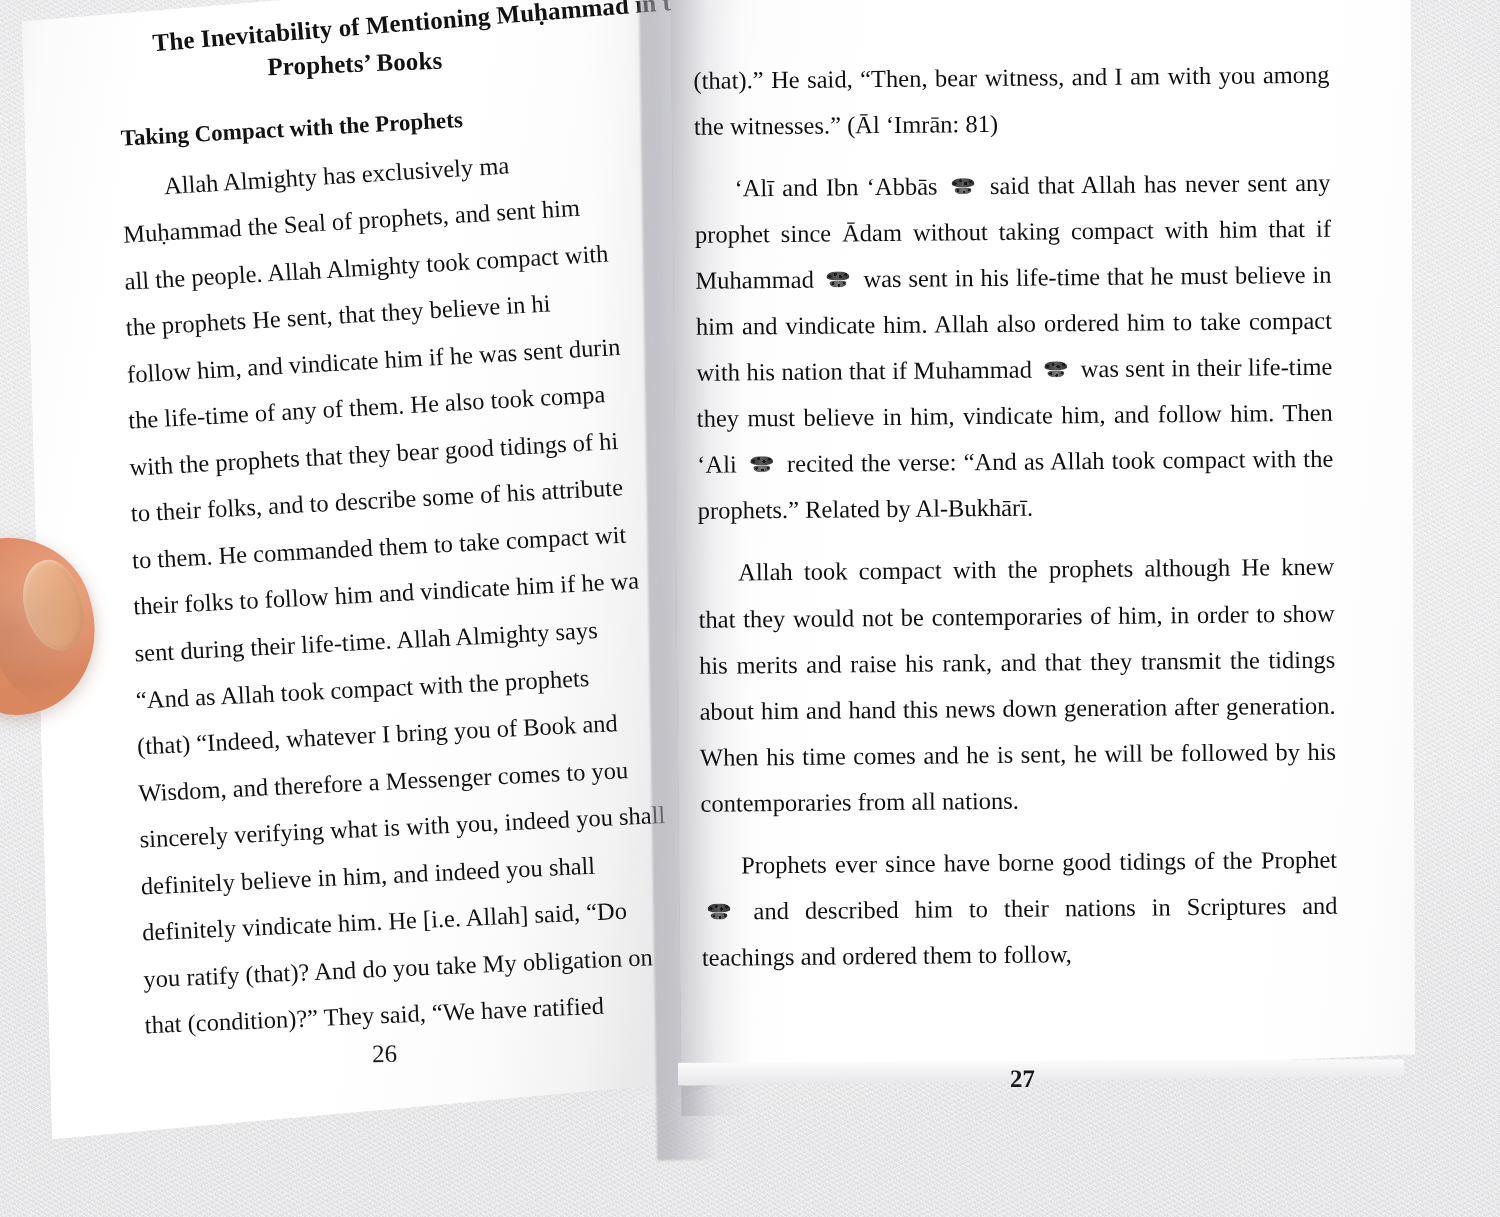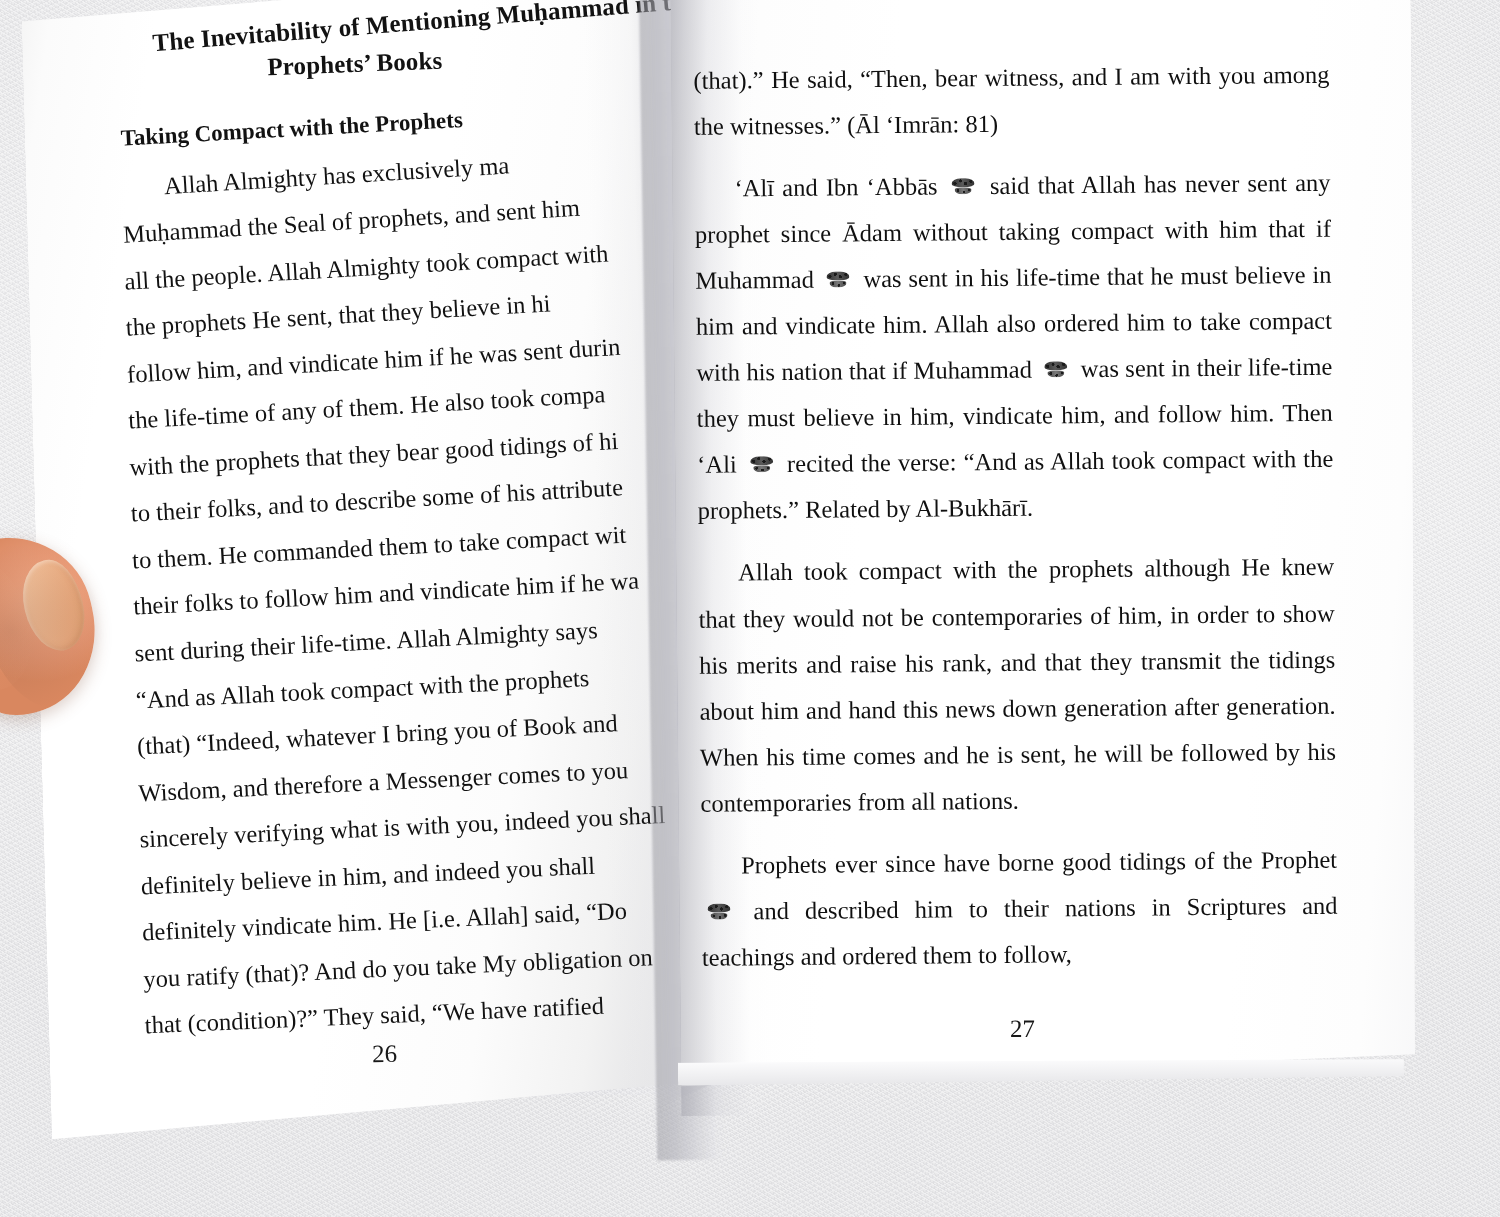--- a/index.html
+++ b/index.html
@@ -226,21 +226,21 @@
     transform-origin: 0% 50%;
   }
 
   .page-num {
     position: absolute;
     font-size: 25px;
     color: #181818;
     font-family: "Liberation Serif", serif;
   }
   .page-num.left  { left: 372px; top: 1040px; transform: rotate(-1.2deg); }
-  .page-num.right { left: 1010px; top: 1015px; transform: rotate(-0.5deg); }
+  .page-num.right { left: 1010px; top: 1065px; transform: rotate(-0.5deg); font-weight: bold; }
 
   
   .salawat {
     display: inline-block;
     width: 28px; height: 22px;
     vertical-align: -3px;
     margin: 0 4px;
     position: relative;
     overflow: hidden;
   }

